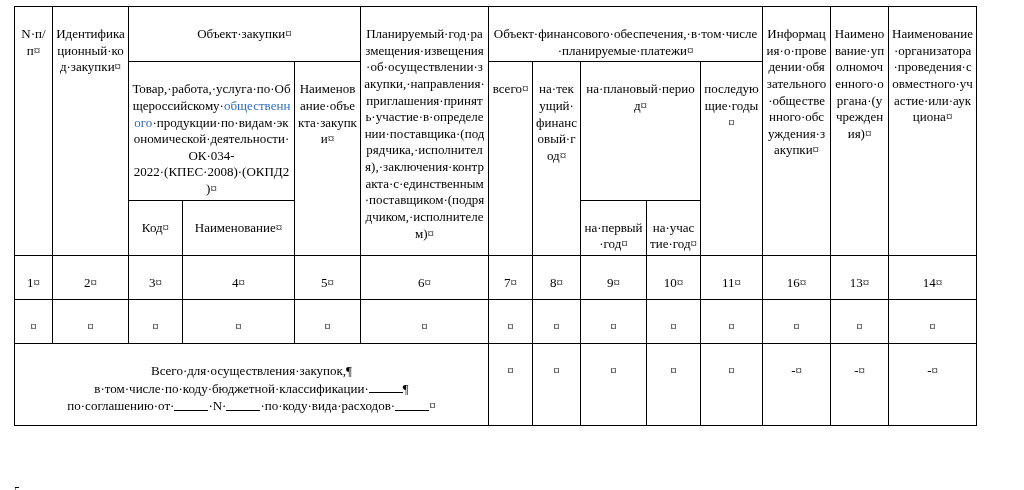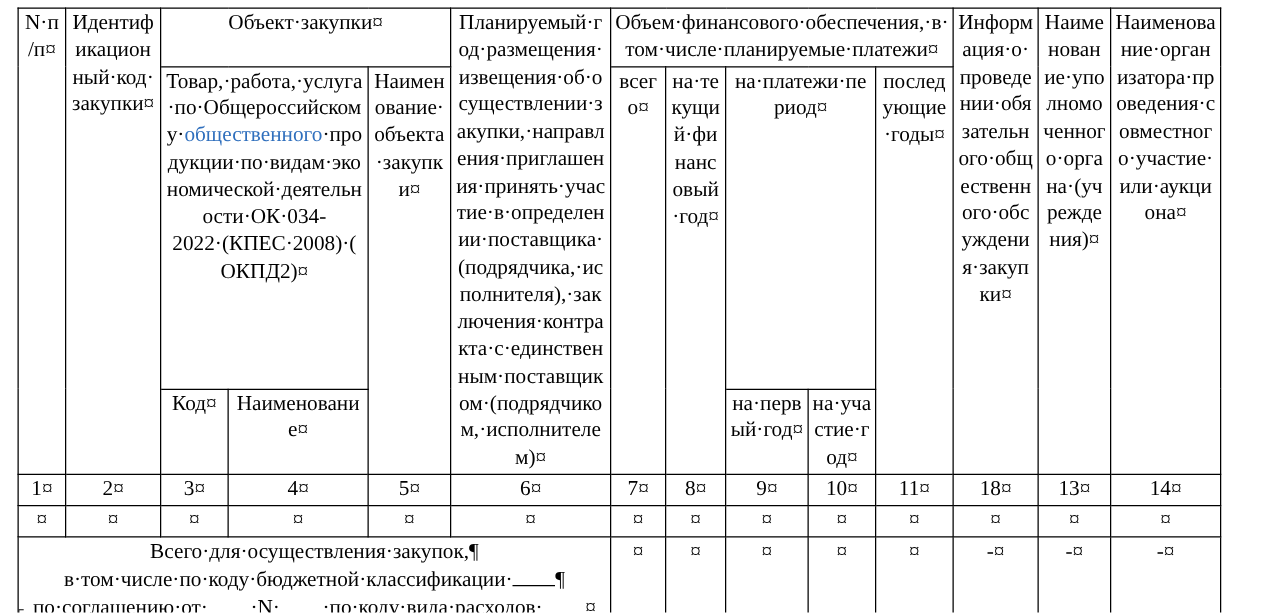--- a/index.html
+++ b/index.html
@@ -25,22 +25,22 @@
     table-layout: fixed;
     width: 962px;
     margin-left: 14px;
     margin-top: 6px;
     background: #ffffff;
   }
   table.plan td {
     border: 1px solid #000000;
     vertical-align: top;
     text-align: center;
-    padding: 0 3px 2px 3px;
-    font-size: 17px;
+    padding: 19px 3px 2px 3px;
+    font-size: 13px;
     line-height: 1.28;
     word-wrap: break-word;
     overflow-wrap: break-word;
     hyphens: auto;
   }
   td.hdr {
     vertical-align: top;
   }
   td.numrow {
     height: 22px;
@@ -108,34 +108,34 @@
       <col style="width:58px">
       <col style="width:88px">
     </colgroup>
     <tbody>
 
       <tr>
         <td class="hdr" rowspan="3">N·п/п¤</td>
         <td class="hdr" rowspan="3">Идентификационный·код·закупки¤</td>
         <td class="hdr" colspan="3">Объект·закупки¤</td>
         <td class="hdr" rowspan="3">Планируемый·год·размещения·извещения·об·осуществлении·закупки,·направления·приглашения·принять·участие·в·определении·поставщика·(подрядчика,·исполнителя),·заключения·контракта·с·единственным·поставщиком·(подрядчиком,·исполнителем)¤</td>
-        <td class="hdr" colspan="5">Объем·финансового·обеспечения,·в·том·числе·планируемые·платежи¤</td>
+        <td class="hdr" colspan="5">Объект·финансового·обеспечения,·в·том·числе·планируемые·платежи¤</td>
         <td class="hdr" rowspan="3">Информация·о·проведении·обязательного·общественного·обсуждения·закупки¤</td>
         <td class="hdr" rowspan="3">Наименование·уполномоченного·органа·(учреждения)¤</td>
         <td class="hdr" rowspan="3">Наименование·организатора·проведения·совместного·участие·или·аукциона¤</td>
       </tr>
 
       <tr>
         <td class="hdr" colspan="2">
           <span>Товар,·работа,·услуга·по·Общероссийскому·</span><span class="link">общественного</span><span>·продукции·по·видам·экономической·деятельности·</span><span class="underline-dotted">ОК</span><span>·034-2022·(КПЕС·2008)·(ОКПД2)¤</span>
         </td>
         <td class="hdr" rowspan="2">Наименование·объекта·закупки¤</td>
         <td class="hdr" rowspan="2">всего¤</td>
         <td class="hdr" rowspan="2">на·текущий·финансовый·год¤</td>
-        <td class="hdr" colspan="2">на·платежи·период¤</td>
+        <td class="hdr" colspan="2">на·плановый·период¤</td>
         <td class="hdr" rowspan="2">последующие·годы¤</td>
       </tr>
 
       <tr>
         <td class="hdr">Код¤</td>
         <td class="hdr">Наименование¤</td>
         <td class="hdr">на·первый·год¤</td>
         <td class="hdr">на·участие·год¤</td>
       </tr>
 
@@ -144,21 +144,21 @@
         <td class="numrow">2¤</td>
         <td class="numrow">3¤</td>
         <td class="numrow">4¤</td>
         <td class="numrow">5¤</td>
         <td class="numrow">6¤</td>
         <td class="numrow">7¤</td>
         <td class="numrow">8¤</td>
         <td class="numrow">9¤</td>
         <td class="numrow">10¤</td>
         <td class="numrow">11¤</td>
-        <td class="numrow">18¤</td>
+        <td class="numrow">16¤</td>
         <td class="numrow">13¤</td>
         <td class="numrow">14¤</td>
       </tr>
 
       <tr>
         <td class="emptyrow">¤</td>
         <td class="emptyrow">¤</td>
         <td class="emptyrow">¤</td>
         <td class="emptyrow">¤</td>
         <td class="emptyrow">¤</td>

